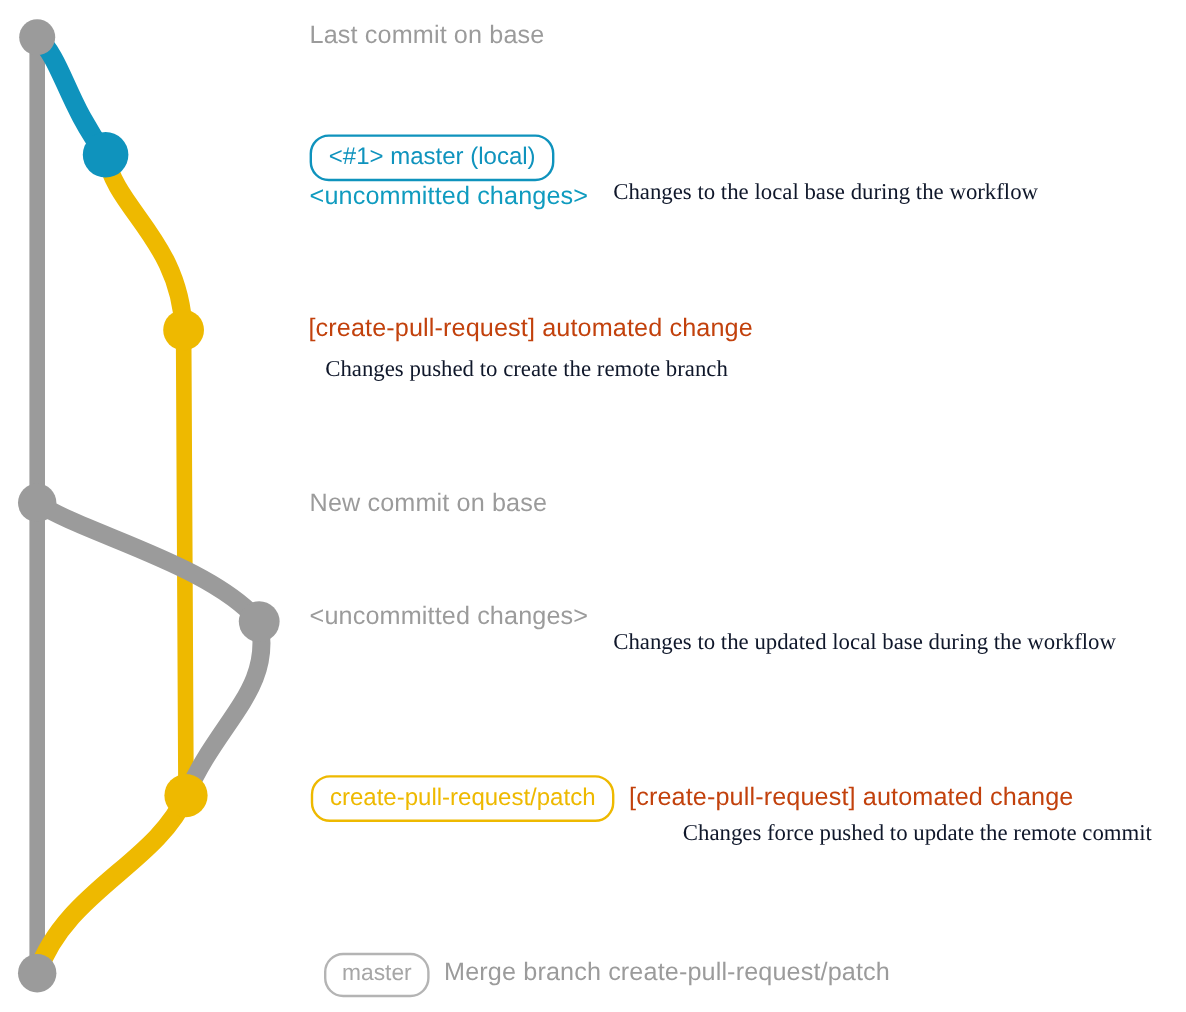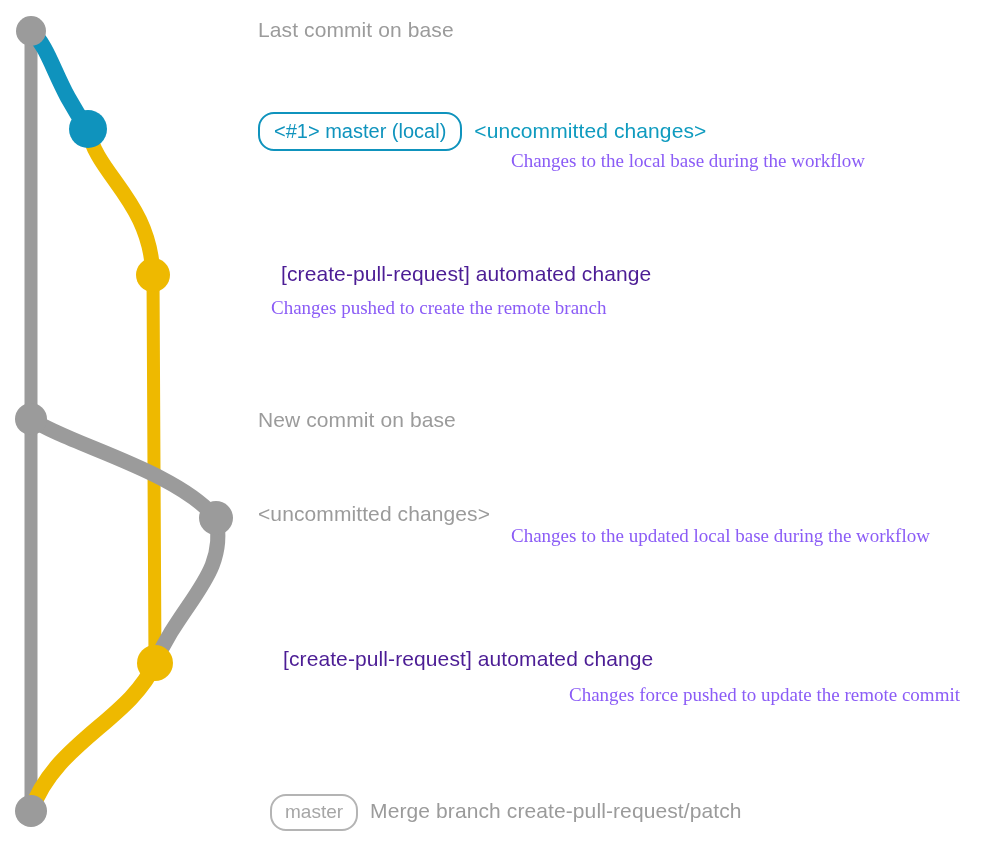--- a/index.html
+++ b/index.html
@@ -42,21 +42,21 @@
 
   
   .headline {
     font-family: "Liberation Sans", sans-serif;
     font-size: 21px;
     line-height: 26px;
     letter-spacing: 0.1px;
   }
   .headline.gray   { color: #9b9b9b; }
   .headline.teal   { color: #0f9bbf; }
-  .headline.yellow { color: #4c1d95; margin-left: 24px; }
+  .headline.yellow { color: #c2410c; }
 
   
   .badge {
     display: inline-block;
     font-family: "Liberation Sans", sans-serif;
     font-size: 20px;
     line-height: 22px;
     padding: 6px 14px 7px 14px;
     border-radius: 16px;
     border: 2px solid currentColor;
@@ -72,21 +72,21 @@
     font-size: 19px;
     padding: 5px 13px 6px 13px;
   }
 
   
   .desc {
     position: absolute;
     font-family: "Liberation Serif", "DejaVu Serif", serif;
     font-size: 19px;
     line-height: 23px;
-    color: #8b5cf6;
+    color: #0f172a;
     white-space: nowrap;
   }
 </style>
 </head>
 <body>
 
 <svg id="graph-canvas" viewBox="0 0 988 843" xmlns="http://www.w3.org/2000/svg">
 
   <path d="M31,31 L31,811" stroke="#9b9b9b" stroke-width="13" fill="none" stroke-linecap="round"></path>
 
@@ -110,41 +110,42 @@
   <circle cx="155" cy="663" r="18" fill="#eeb900"></circle>
   <circle cx="31" cy="811" r="16" fill="#9b9b9b"></circle>
 </svg>
 
 <div class="labels-layer">
 
   <div class="row" style="left:258px; top:17px;">
     <span class="headline gray">Last commit on base</span>
   </div>
 
-  <div class="row" style="left:258px; top:112px;">
+  <div class="row" style="left:258px; top:112px;flex-direction:column;">
     <span class="badge teal">&lt;#1&gt; master (local)</span>
     <span class="headline teal">&lt;uncommitted changes&gt;</span>
   </div>
   <div class="desc" style="left:511px; top:149px;">Changes to the local base during the workflow</div>
 
   <div class="row" style="left:257px; top:261px;">
     <span class="headline yellow">[create-pull-request] automated change</span>
   </div>
   <div class="desc" style="left:271px; top:296px;">Changes pushed to create the remote branch</div>
 
   <div class="row" style="left:258px; top:407px;">
     <span class="headline gray">New commit on base</span>
   </div>
 
   <div class="row" style="left:258px; top:501px;">
     <span class="headline gray">&lt;uncommitted changes&gt;</span>
   </div>
   <div class="desc" style="left:511px; top:524px;">Changes to the updated local base during the workflow</div>
 
   <div class="row" style="left:259px; top:646px;">
+    <span class="badge yellow">create-pull-request/patch</span>
     <span class="headline yellow">[create-pull-request] automated change</span>
   </div>
   <div class="desc" style="left:569px; top:683px;">Changes force pushed to update the remote commit</div>
 
   <div class="row" style="left:270px; top:794px;">
     <span class="badge gray-small">master</span>
     <span class="headline gray">Merge branch create-pull-request/patch</span>
   </div>
 
 </div>

